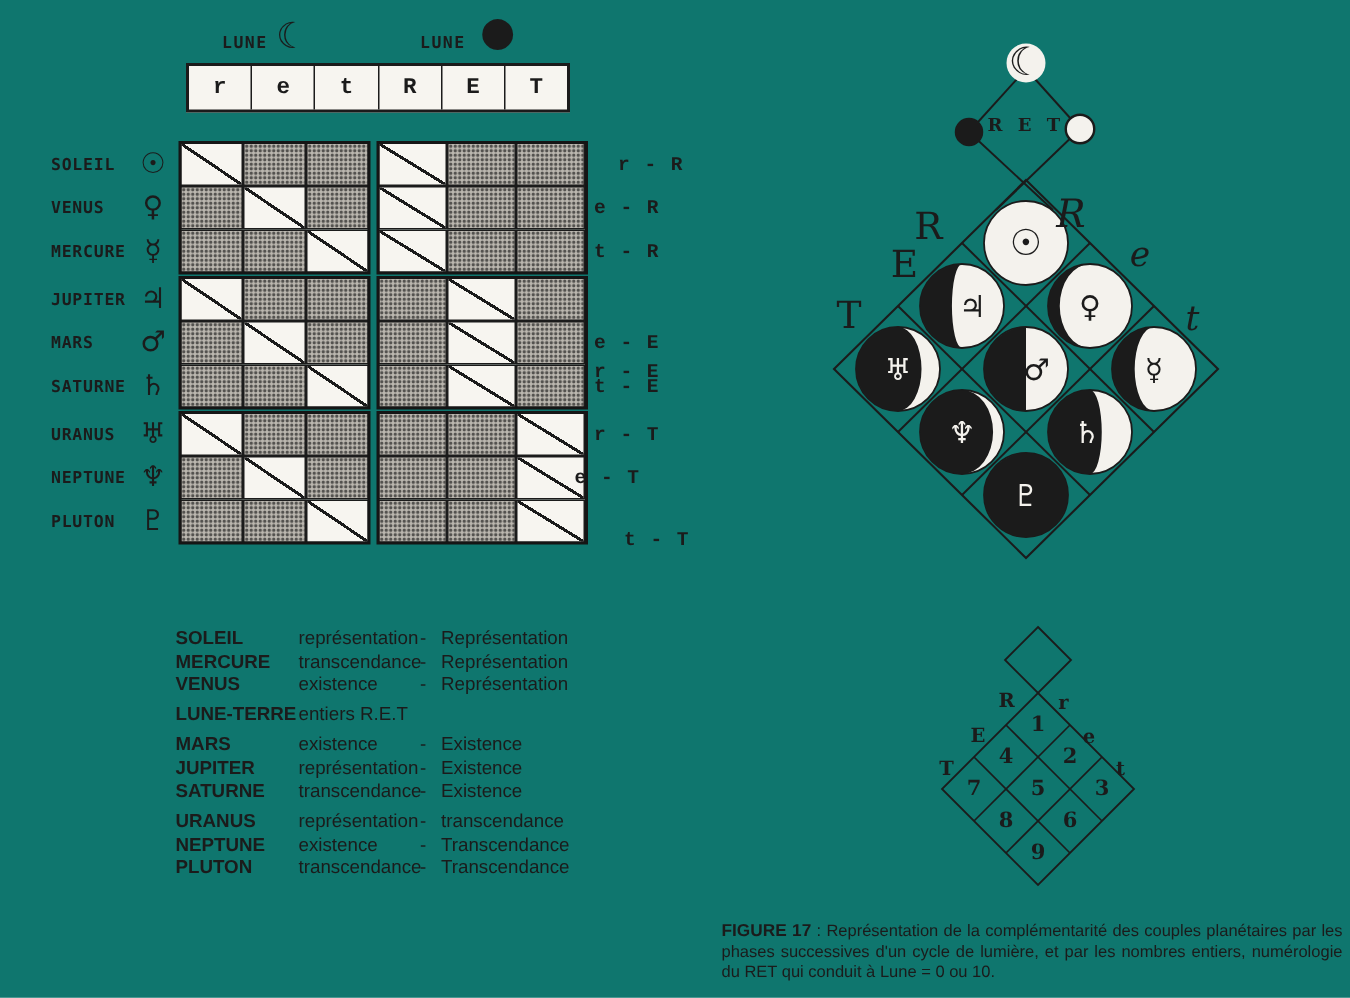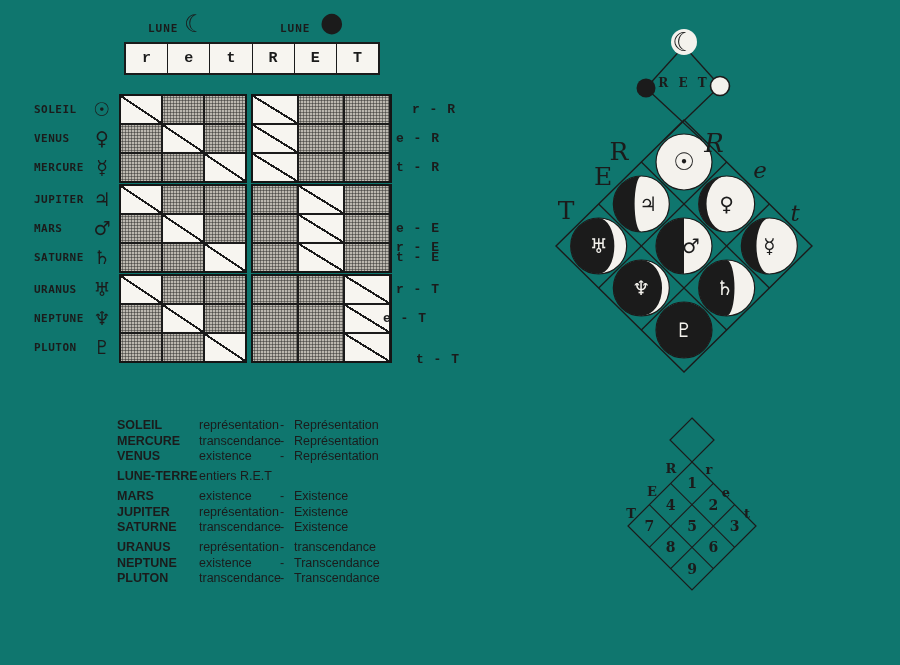--- a/index.html
+++ b/index.html
@@ -262,14 +262,17 @@
       <text x="670.6666666666666" y="547.3333333333334" font-size="14" fill="#1b1b1b" text-anchor="middle" dominant-baseline="central" font-family="&quot;DejaVu Serif&quot;, serif" font-weight="bold">8</text>
       <text x="692" y="568.6666666666667" font-size="14" fill="#1b1b1b" text-anchor="middle" dominant-baseline="central" font-family="&quot;DejaVu Serif&quot;, serif" font-weight="bold">9</text>
       <text x="671" y="468" font-size="13" fill="#1b1b1b" text-anchor="middle" dominant-baseline="central" font-family="&quot;DejaVu Serif&quot;, serif" font-weight="bold">R</text>
       <text x="652" y="491" font-size="13" fill="#1b1b1b" text-anchor="middle" dominant-baseline="central" font-family="&quot;DejaVu Serif&quot;, serif" font-weight="bold">E</text>
       <text x="631" y="513" font-size="13" fill="#1b1b1b" text-anchor="middle" dominant-baseline="central" font-family="&quot;DejaVu Serif&quot;, serif" font-weight="bold">T</text>
       <text x="709" y="469" font-size="13" fill="#1b1b1b" text-anchor="middle" dominant-baseline="central" font-family="&quot;DejaVu Serif&quot;, serif" font-weight="bold">r</text>
       <text x="726" y="492" font-size="13" fill="#1b1b1b" text-anchor="middle" dominant-baseline="central" font-family="&quot;DejaVu Serif&quot;, serif" font-weight="bold">e</text>
       <text x="747" y="513" font-size="13" fill="#1b1b1b" text-anchor="middle" dominant-baseline="central" font-family="&quot;DejaVu Serif&quot;, serif" font-weight="bold">t</text>
     </svg>
 
+  <div class="abs caption" style="left:481px; top:615px; width:414px;">
+    <b>FIGURE 17</b><span> : </span><span>Représentation de la complémentarité des couples planétaires par les phases successives d'un cycle de lumière, et par les nombres entiers, numérologie du RET qui conduit à Lune = 0 ou 10.</span>
+  </div>
 
 </div>
 
 </body></html>

